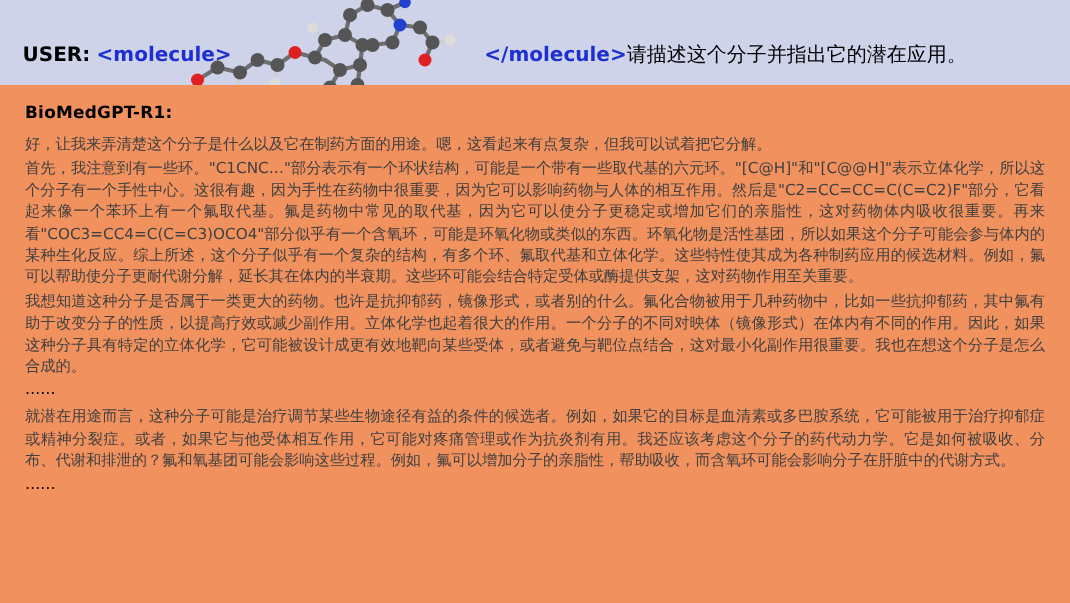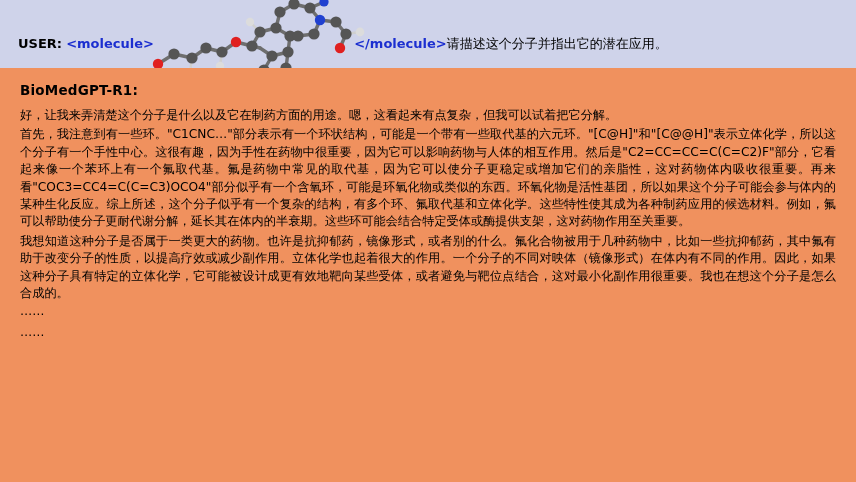--- a/index.html
+++ b/index.html
@@ -28,21 +28,21 @@
     width: 856px;
     height: 68px;
     background: #cfd3ea;
     box-sizing: border-box;
   }
   .user-line {
     position: absolute;
     left: 18px;
     top: 36px;
     right: 12px;
-    font-size: 13px;
+    font-size: 16px;
     color: #000000;
     white-space: nowrap;
     line-height: 16px;
   }
   .user-label {
     font-weight: bold;
     color: #000000;
   }
   .mol-tag {
     color: #1c2fd0;
@@ -76,21 +76,21 @@
   .answer-title {
     font-weight: bold;
     font-size: 13.5px;
     color: #000000;
     margin: 0 0 9px 0;
     letter-spacing: 0.2px;
   }
   .para {
     font-size: 12.2px;
     line-height: 17.4px;
-    color: #000000;
+    color: #404040;
     margin: 0 0 2px 0;
     text-align: justify;
     text-justify: inter-ideograph;
   }
   .ellipsis {
     font-size: 12.2px;
     line-height: 15px;
     color: #000000;
     margin: 0 0 6px 0;
   }
@@ -190,16 +190,17 @@
     </div>
   </div>
 
   <div class="answer-panel">
     <div class="answer-title">BioMedGPT-R1:</div>
 
     <p class="para">好，让我来弄清楚这个分子是什么以及它在制药方面的用途。嗯，这看起来有点复杂，但我可以试着把它分解。</p>
     <p class="para">首先，我注意到有一些环。"C1CNC…"部分表示有一个环状结构，可能是一个带有一些取代基的六元环。"[C@H]"和"[C@@H]"表示立体化学，所以这个分子有一个手性中心。这很有趣，因为手性在药物中很重要，因为它可以影响药物与人体的相互作用。然后是"C2=CC=CC=C(C=C2)F"部分，它看起来像一个苯环上有一个氟取代基。氟是药物中常见的取代基，因为它可以使分子更稳定或增加它们的亲脂性，这对药物体内吸收很重要。再来看"COC3=CC4=C(C=C3)OCO4"部分似乎有一个含氧环，可能是环氧化物或类似的东西。环氧化物是活性基团，所以如果这个分子可能会参与体内的某种生化反应。综上所述，这个分子似乎有一个复杂的结构，有多个环、氟取代基和立体化学。这些特性使其成为各种制药应用的候选材料。例如，氟可以帮助使分子更耐代谢分解，延长其在体内的半衰期。这些环可能会结合特定受体或酶提供支架，这对药物作用至关重要。</p>
     <p class="para">我想知道这种分子是否属于一类更大的药物。也许是抗抑郁药，镜像形式，或者别的什么。氟化合物被用于几种药物中，比如一些抗抑郁药，其中氟有助于改变分子的性质，以提高疗效或减少副作用。立体化学也起着很大的作用。一个分子的不同对映体（镜像形式）在体内有不同的作用。因此，如果这种分子具有特定的立体化学，它可能被设计成更有效地靶向某些受体，或者避免与靶位点结合，这对最小化副作用很重要。我也在想这个分子是怎么合成的。</p>
     <div class="ellipsis">……</div>
+    <p class="para">就潜在用途而言，这种分子可能是治疗调节某些生物途径有益的条件的候选者。例如，如果它的目标是血清素或多巴胺系统，它可能被用于治疗抑郁症或精神分裂症。或者，如果它与他受体相互作用，它可能对疼痛管理或作为抗炎剂有用。我还应该考虑这个分子的药代动力学。它是如何被吸收、分布、代谢和排泄的？氟和氧基团可能会影响这些过程。例如，氟可以增加分子的亲脂性，帮助吸收，而含氧环可能会影响分子在肝脏中的代谢方式。</p>
     <div class="ellipsis">……</div>
   </div>
 
 </div>
 
 </body></html>

